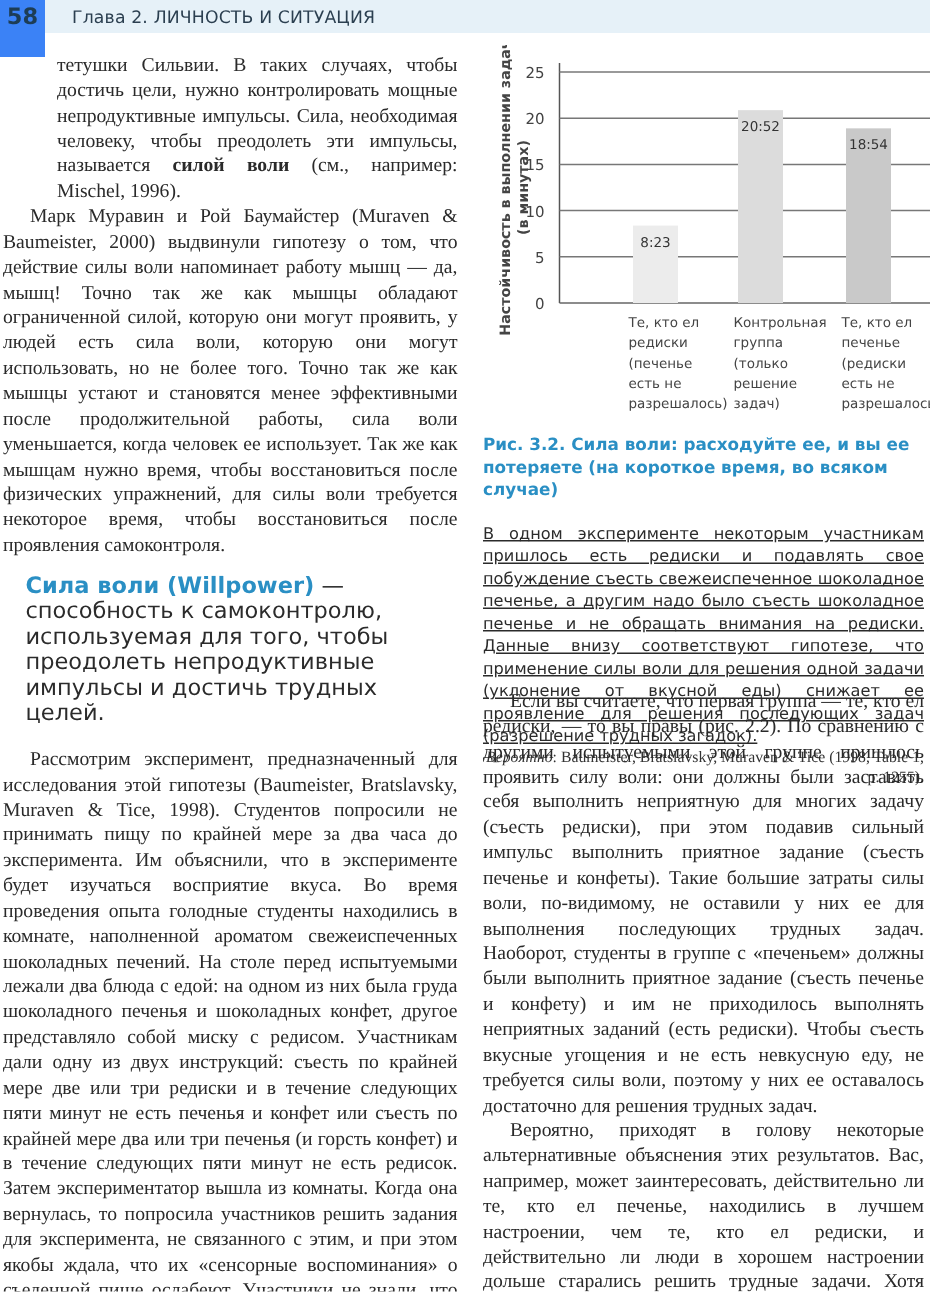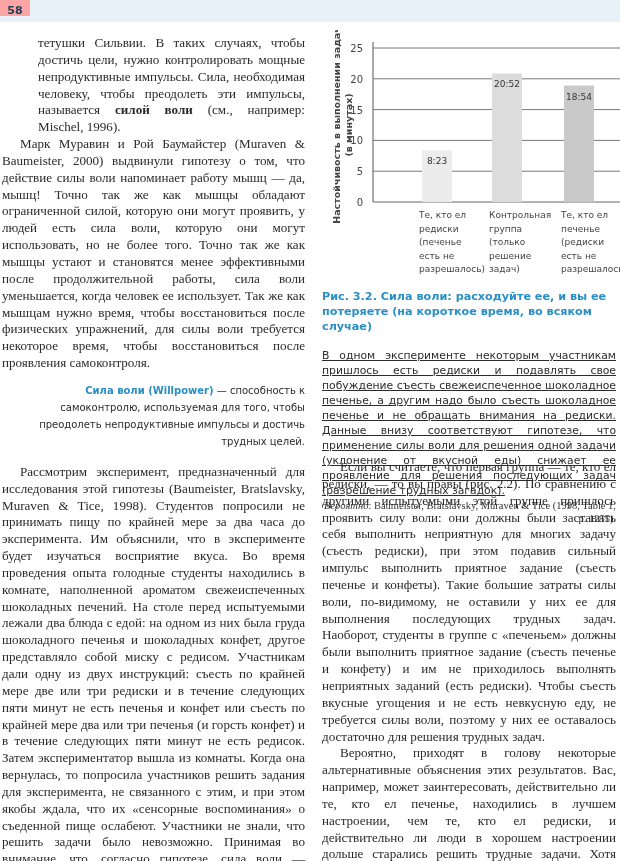--- a/index.html
+++ b/index.html
@@ -1,45 +1,46 @@
 <!DOCTYPE html>
 <html><head>
 <meta charset="utf-8">
 <style>
   html, body { margin:0; padding:0; }
   body { width:620px; height:861px; background:#ffffff; position:relative; overflow:hidden;
          font-family:"Liberation Serif","DejaVu Serif",serif; color:#2a2a2a; }
   .header { position:absolute; left:0; top:0; width:620px; height:22px; background:#e6f1f8; }
-  .page-num { position:absolute; left:0; top:0; width:30px; height:16px; background:#fca5a5;
-              font-family:"DejaVu Sans","Liberation Sans",sans-serif; font-weight:bold; font-size:11px;
+  .page-num { position:absolute; left:0; top:0; width:30px; height:38px; background:#3b82f6;
+              font-family:"DejaVu Sans","Liberation Sans",sans-serif; font-weight:bold; font-size:15px;
               color:#1d3d55; text-align:center; line-height:22px; }
   .running-head { position:absolute; left:48px; top:0; height:22px; line-height:22px;
                   font-family:"DejaVu Sans","Liberation Sans",sans-serif; font-size:11.5px; color:#2b3f50; letter-spacing:0.1px; }
   .col { position:absolute; font-size:13.1px; line-height:16.85px; text-align:justify; }
   .col p { margin:0; text-indent:18px; }
   .col p.noindent { text-indent:0;margin-left:36px; }
   .col b { font-weight:bold; }
   .left { left:2px; top:35px; width:303px; }
   .right { left:322px; top:459px; width:294px; }
-  .definition { font-family:"DejaVu Sans","Liberation Sans",sans-serif; font-size:10px; line-height:17px;
-                margin:10px 0 14px 15px; text-align:right; color:#2b2b2b; }
+  .definition { font-family:"DejaVu Sans","Liberation Sans",sans-serif; font-size:15px; line-height:17px;
+                margin:10px 0 14px 15px; text-align:left; color:#2b2b2b; }
   .definition .term { color:#2a8fc4; font-weight:bold; }
   .chart { position:absolute; left:320px; top:30px; width:300px; height:250px; }
   .caption { position:absolute; left:322px; top:289px; width:294px; font-family:"DejaVu Sans","Liberation Sans",sans-serif; }
   .cap-title { color:#2a8fc4; font-weight:bold; font-size:11.2px; line-height:15px; }
   .cap-body { font-size:10.8px; line-height:15px; text-align:justify; color:#2b2b2b; margin-top:14px;text-decoration:underline; }
   .cap-source { font-family:"Liberation Serif","DejaVu Serif",serif; font-size:10.5px; line-height:13px; text-align:right; color:#333; margin-top:1px; }
   .cap-source i { font-style:italic; }
   svg text { font-family:"DejaVu Sans","Liberation Sans",sans-serif; }
 </style>
 </head>
 <body>
 
 <div class="header">
   <div class="page-num">58</div>
+  <div class="running-head">Глава 2. ЛИЧНОСТЬ И СИТУАЦИЯ</div>
 </div>
 
 <div class="col left">
   <p class="noindent"><span>тетушки Сильвии. В таких случаях, чтобы достичь цели, нужно контролировать мощные непродуктивные импульсы. Сила, необходимая человеку, чтобы преодолеть эти импульсы, называется </span><b>силой воли</b><span> (см., например: Mischel, 1996).</span></p>
   <p>Марк Муравин и Рой Баумайстер (Muraven &amp; Baumeister, 2000) выдвинули гипотезу о том, что действие силы воли напоминает работу мышц — да, мышц! Точно так же как мышцы обладают ограниченной силой, которую они могут проявить, у людей есть сила воли, которую они могут использовать, но не более того. Точно так же как мышцы устают и становятся менее эффективными после продолжительной работы, сила воли уменьшается, когда человек ее использует. Так же как мышцам нужно время, чтобы восстановиться после физических упражнений, для силы воли требуется некоторое время, чтобы восстановиться после проявления самоконтроля.</p>
   <div class="definition"><span class="term">Сила воли (Willpower)</span><span> — способность к самоконтролю, используемая для того, чтобы преодолеть непродуктивные импульсы и достичь трудных целей.</span></div>
   <p>Рассмотрим эксперимент, предназначенный для исследования этой гипотезы (Baumeister, Bratslavsky, Muraven &amp; Tice, 1998). Студентов попросили не принимать пищу по крайней мере за два часа до эксперимента. Им объяснили, что в эксперименте будет изучаться восприятие вкуса. Во время проведения опыта голодные студенты находились в комнате, наполненной ароматом свежеиспеченных шоколадных печений. На столе перед испытуемыми лежали два блюда с едой: на одном из них была груда шоколадного печенья и шоколадных конфет, другое представляло собой миску с редисом. Участникам дали одну из двух инструкций: съесть по крайней мере две или три редиски и в течение следующих пяти минут не есть печенья и конфет или съесть по крайней мере два или три печенья (и горсть конфет) и в течение следующих пяти минут не есть редисок. Затем экспериментатор вышла из комнаты. Когда она вернулась, то попросила участников решить задания для эксперимента, не связанного с этим, и при этом якобы ждала, что их «сенсорные воспоминания» о съеденной пище ослабеют. Участники не знали, что решить задачи было невозможно. Принимая во внимание, что, согласно гипотезе, сила воли — ограниченный ресурс, исчезающий после того, как его исчерпали, кто, по вашему мнению, быстрее всего прекратит решать задачи: те испытуемые, кому пришлось есть редиски и отказаться от печенья, те, кто ел печенье, а не редиски, или третья (контрольная) группа, которой перед решением задач не предлагалась еда?</p>
 </div>
 
 <div class="chart">

